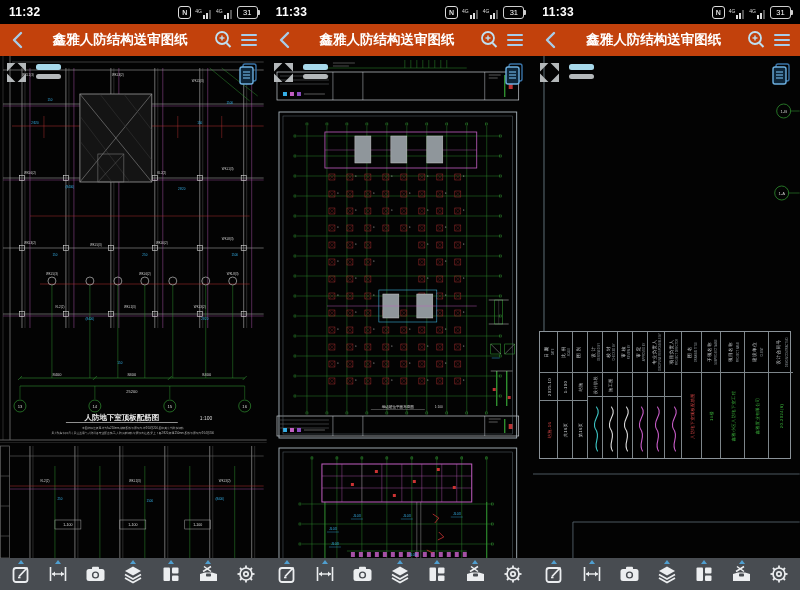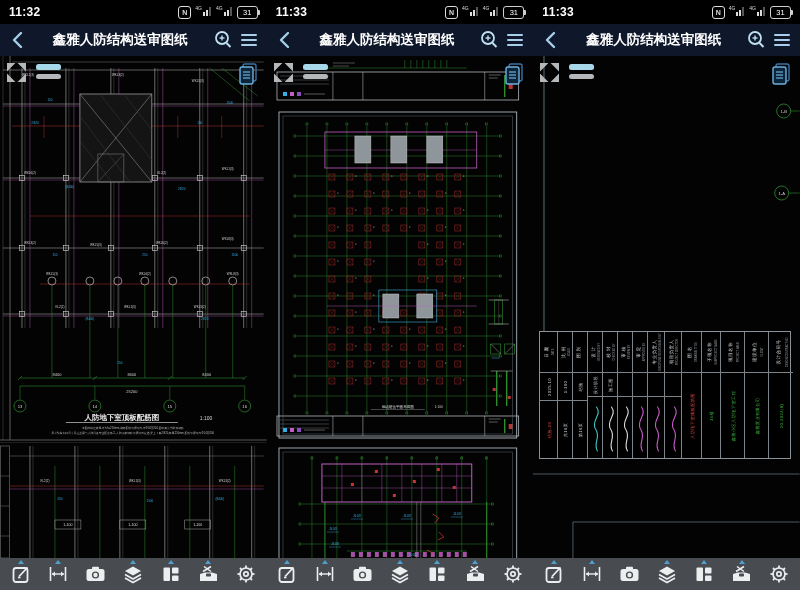--- a/index.html
+++ b/index.html
@@ -1,28 +1,28 @@
 <!DOCTYPE html>
 <html><head>
 <meta charset="utf-8">
 <style>
   html,body{margin:0;padding:0;background:#000;}
   .screen{width:800px;height:590px;display:flex;font-family:"Liberation Sans",sans-serif;overflow:hidden;}
   .panel{flex:1 1 0;min-width:0;display:flex;flex-direction:column;position:relative;}
   
   .statusbar{height:24px;background:#000;color:#fff;display:flex;align-items:center;justify-content:space-between;padding:0 9px;box-sizing:border-box;}
   .time{font-size:12px;font-weight:bold;letter-spacing:.3px;}
-  .sicons{display:flex;align-items:flex-start;gap:4px;}
+  .sicons{display:flex;align-items:flex-end;gap:4px;}
   .nfc{width:11px;height:11px;border:1px solid #ddd;border-radius:3px;font-size:7px;line-height:11px;text-align:center;color:#ddd;font-weight:bold;}
   .sig{display:flex;align-items:flex-start;gap:1px;}
   .sig .g{font-size:5px;color:#ddd;line-height:5px;}
   .batt{width:19px;height:11px;border:1px solid #cfcfcf;border-radius:3px;font-size:7.5px;line-height:11px;text-align:center;color:#fff;position:relative;}
   .batt::after{content:"";position:absolute;right:-3px;top:3px;width:2px;height:5px;background:#cfcfcf;border-radius:0 1px 1px 0;}
   
-  .navbar{height:32px;background:#0f172a;display:flex;align-items:center;padding:0 7px;box-sizing:border-box;gap:4px;}
+  .navbar{height:32px;background:#c2410c;display:flex;align-items:center;padding:0 7px;box-sizing:border-box;gap:4px;}
   .nav-title{flex:1;text-align:center;color:#fff;font-size:13.5px;font-weight:bold;white-space:nowrap;overflow:hidden;}
   .navbtn{width:22px;height:22px;display:flex;align-items:center;justify-content:center;flex:0 0 auto;}
   .burger{display:flex;flex-direction:column;gap:3px;}
   .burger i{display:block;width:16px;height:2.2px;background:#a8cdea;border-radius:1px;}
   
   .canvas{position:relative;height:502px;background:#030303;overflow:hidden;text-align:center;}
   .cad{position:absolute;left:0;top:0;width:100%;height:100%;}
   .overlay-tl{position:absolute;top:6px;left:6px;display:flex;gap:9px;align-items:flex-start;z-index:5;}
   .bars{display:flex;flex-direction:column;gap:4px;margin-top:2px;}
   .bar{width:25px;height:5.5px;border-radius:2.5px;}

